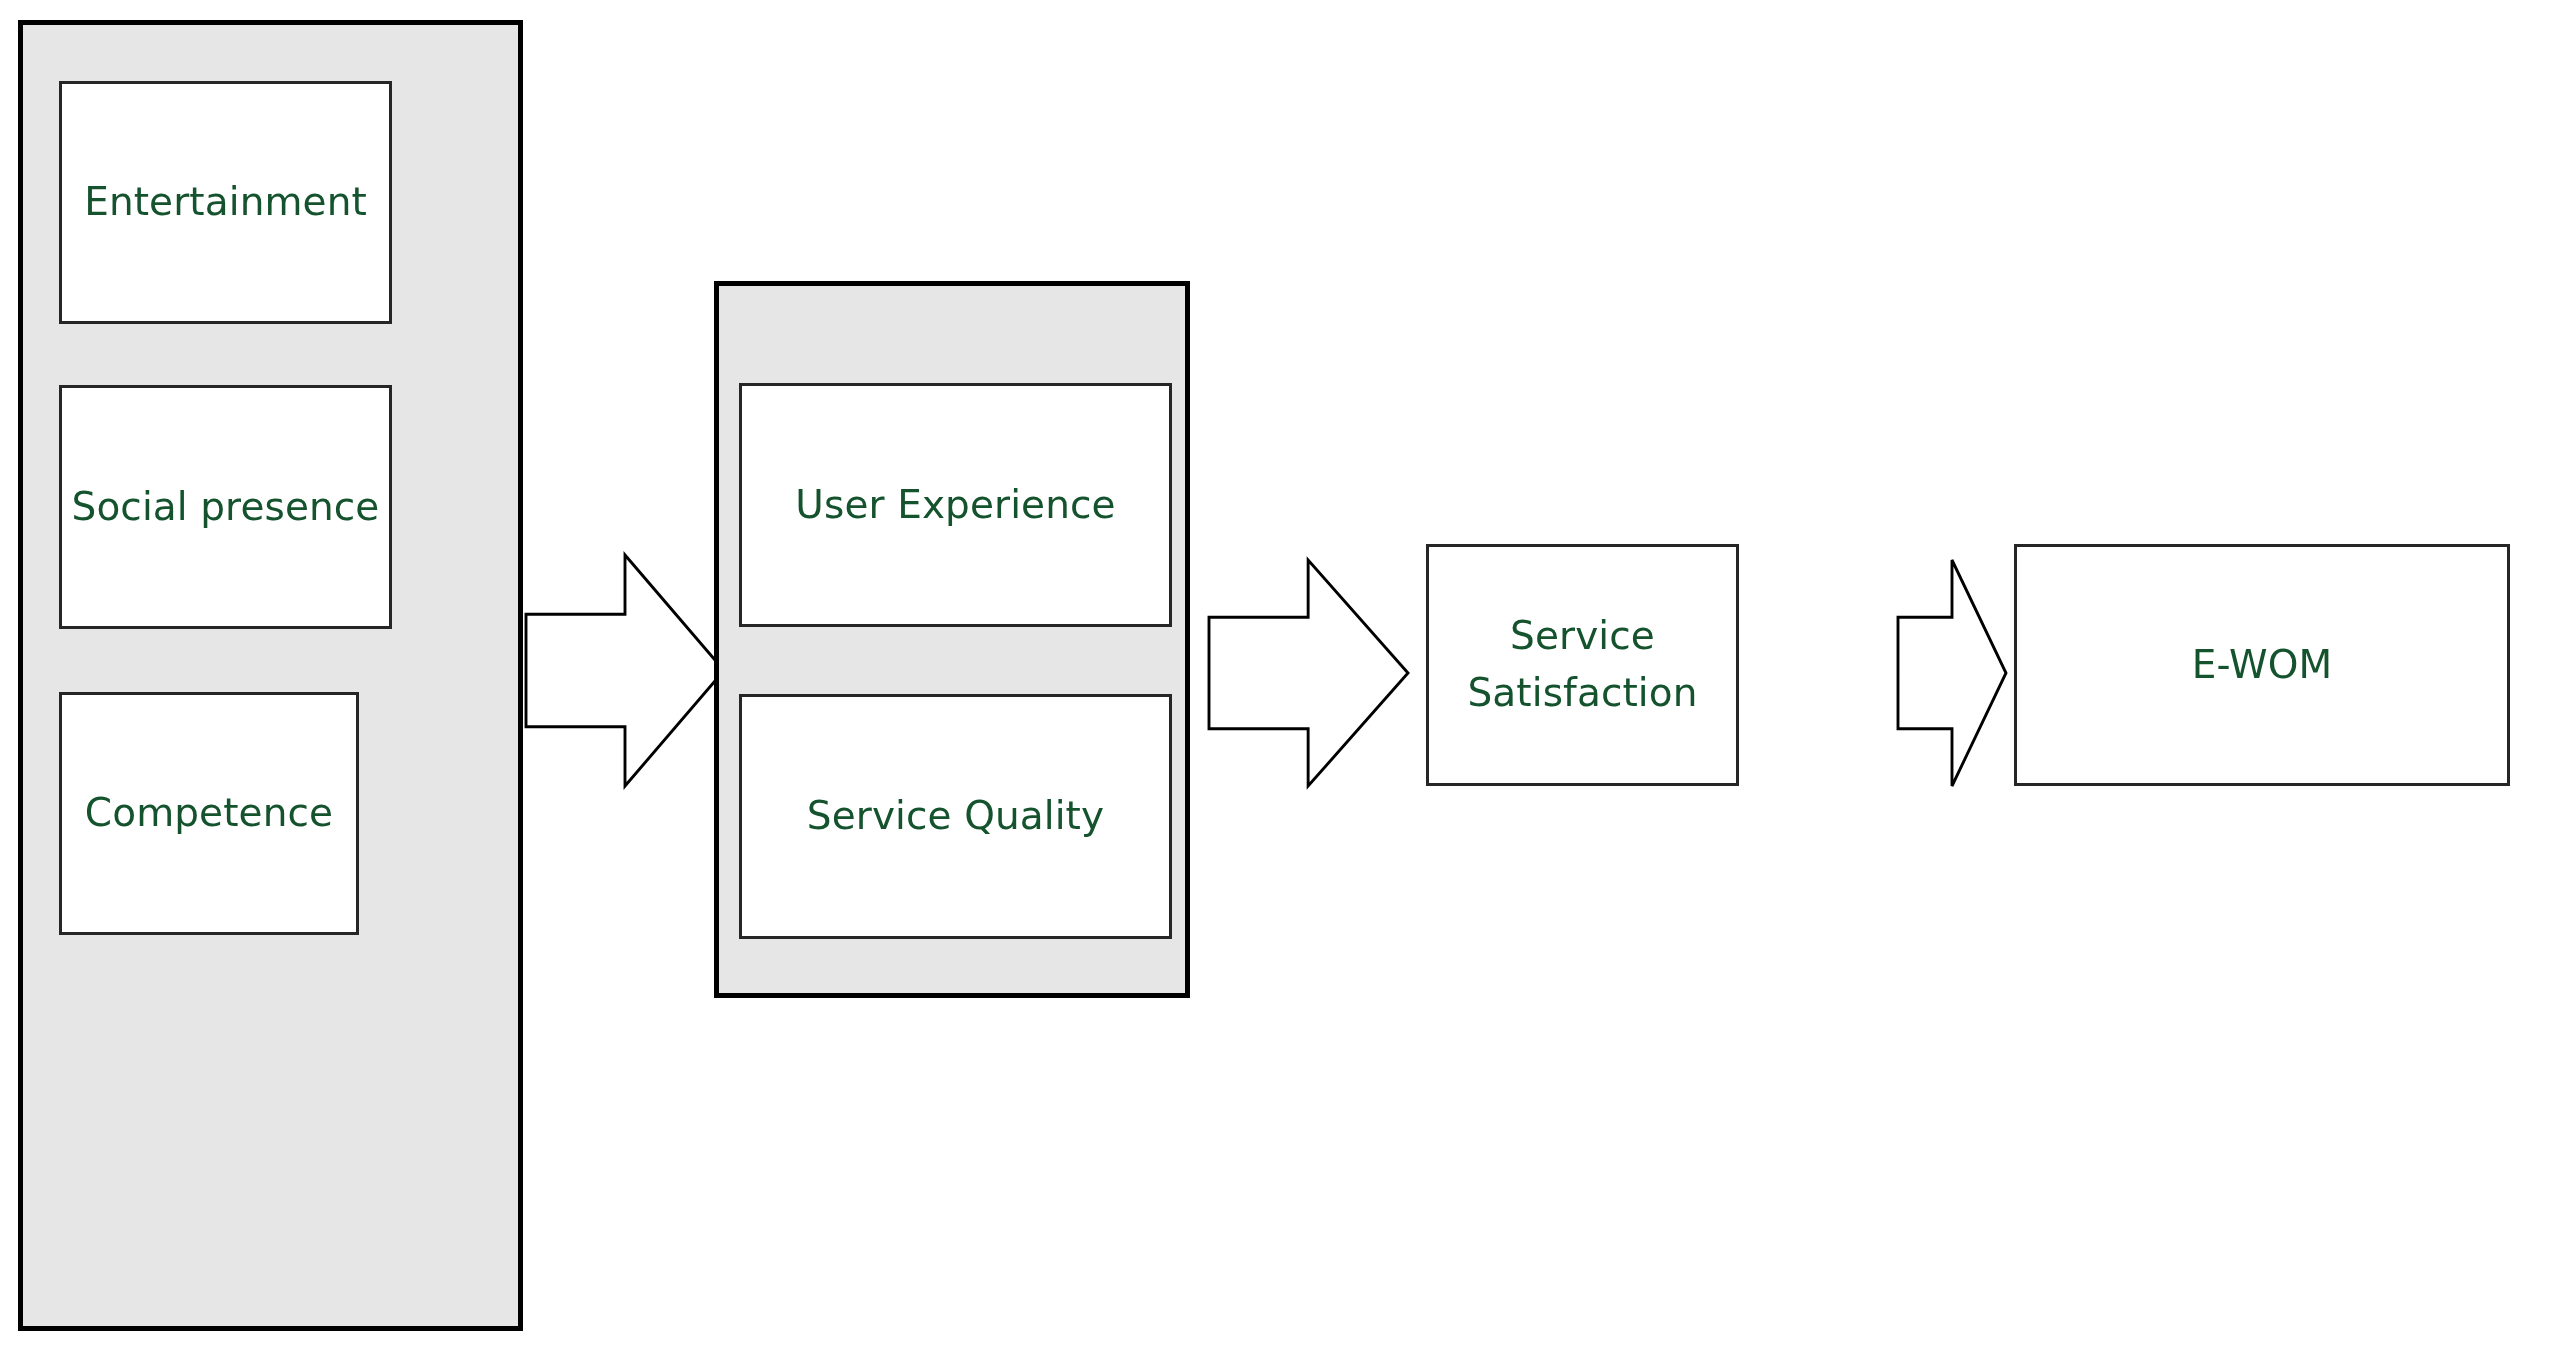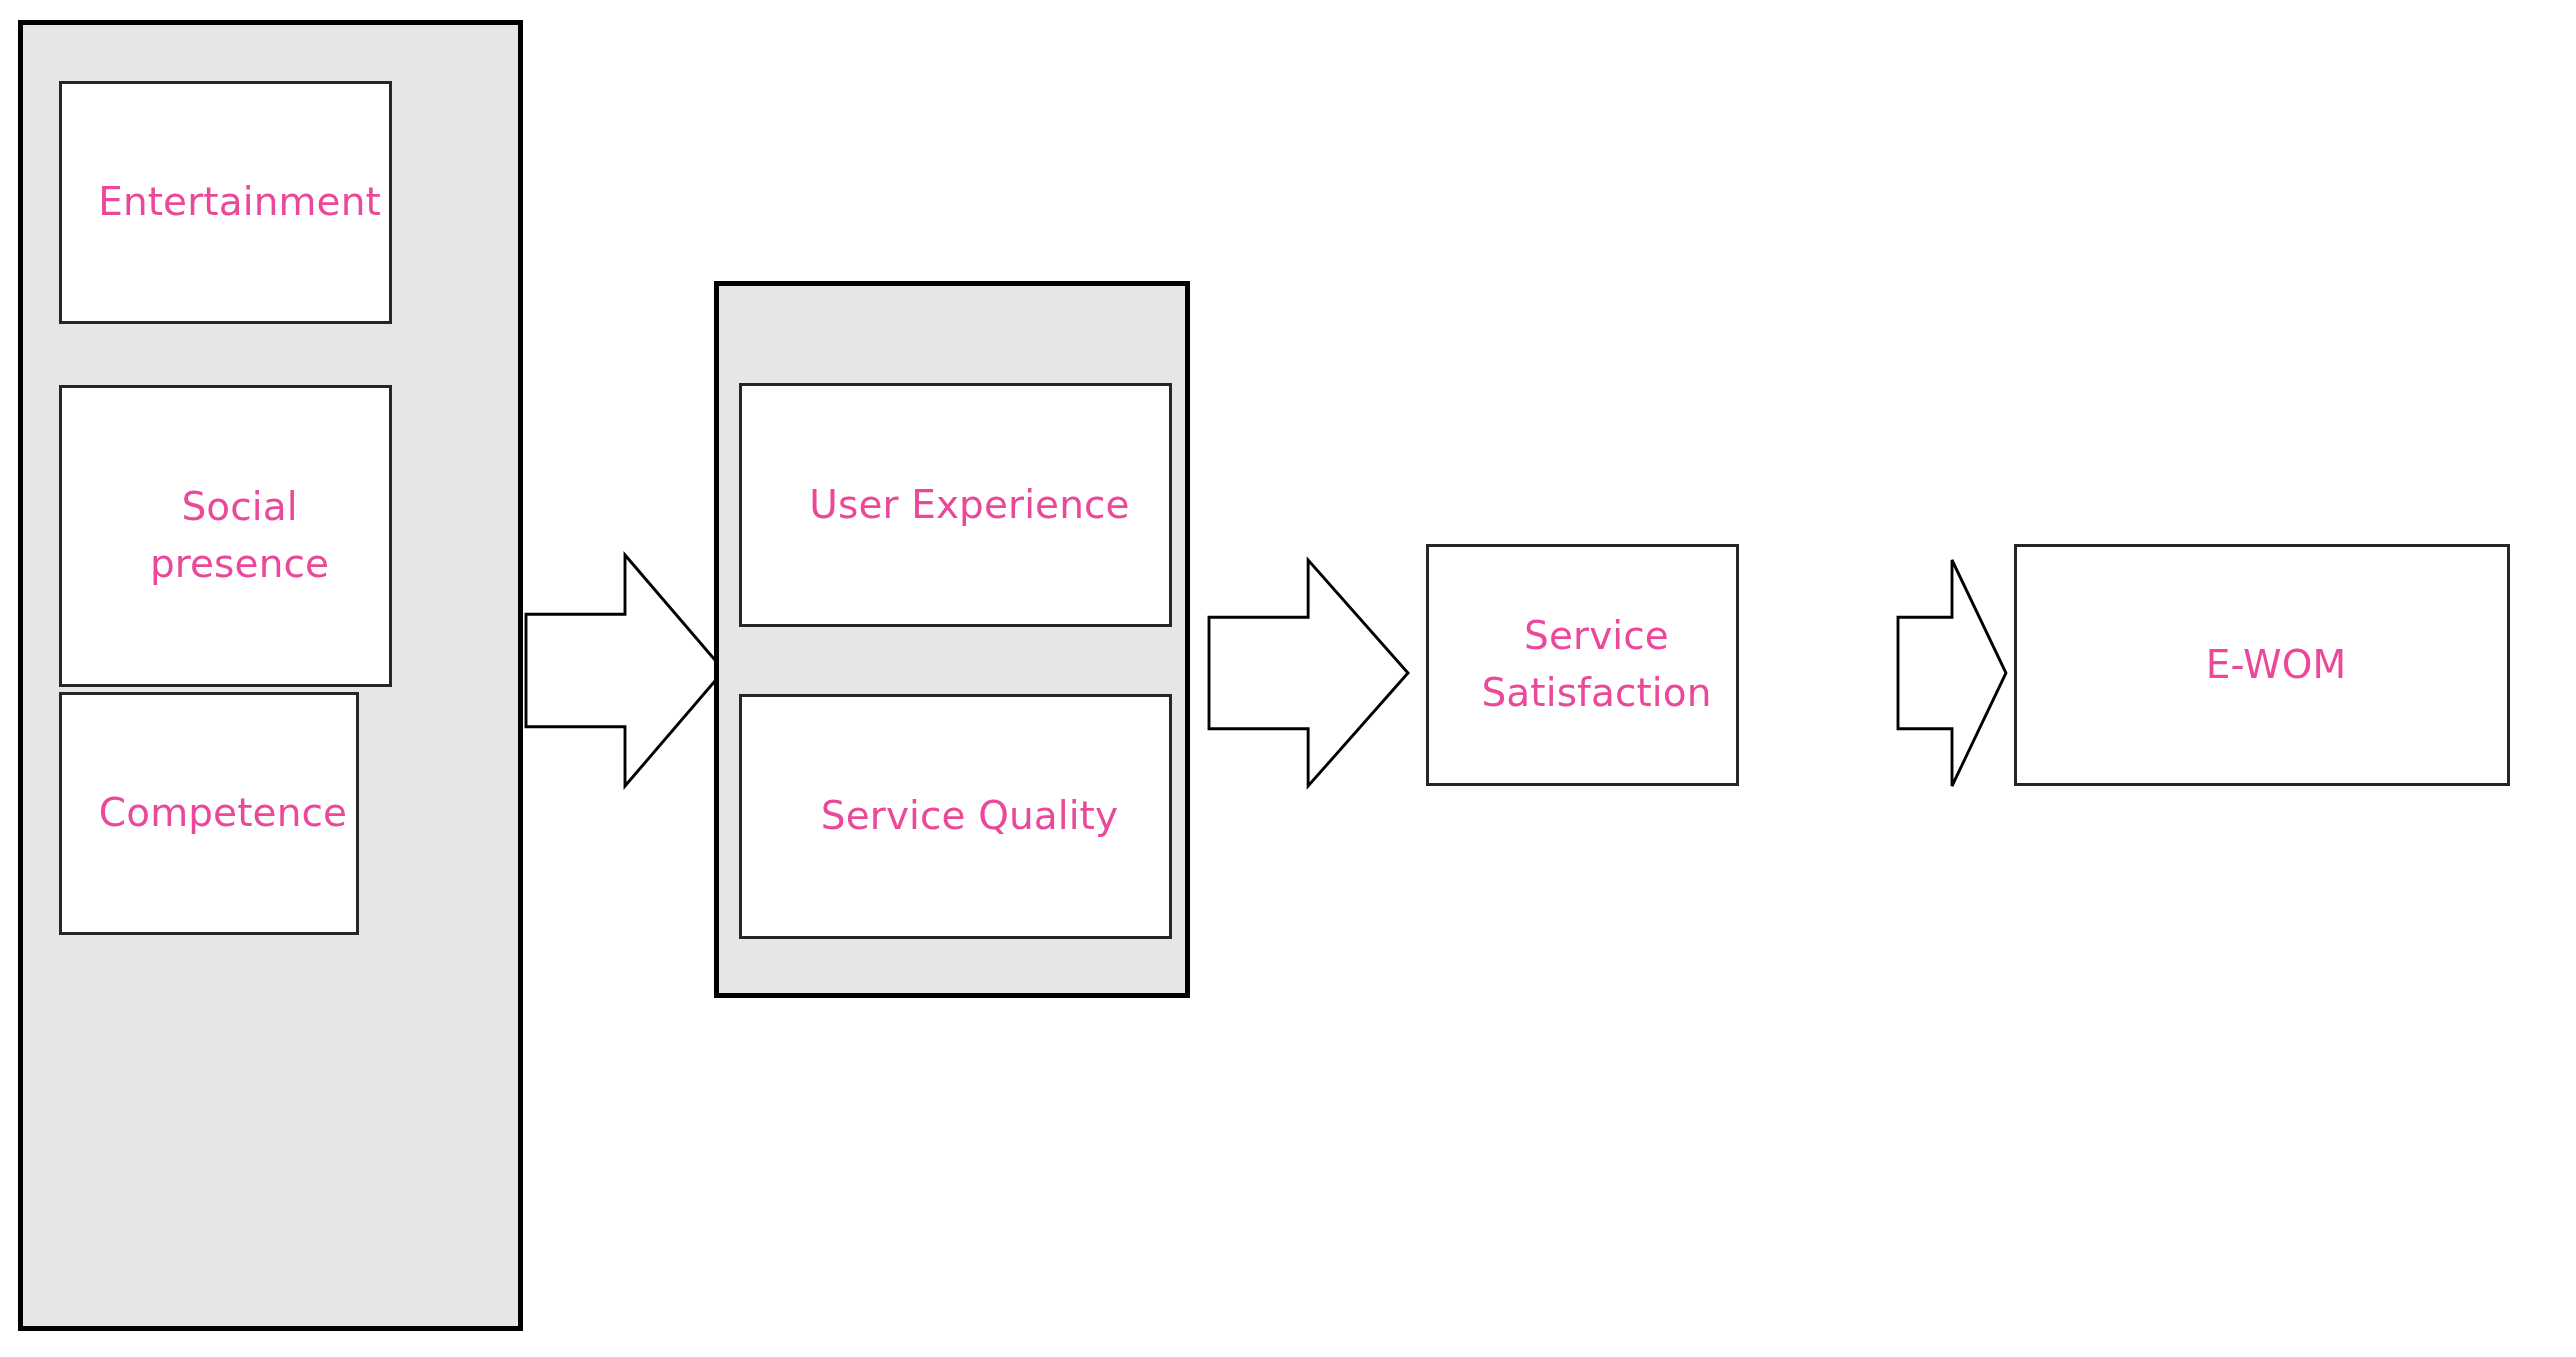--- a/index.html
+++ b/index.html
@@ -29,26 +29,25 @@
     border: 3.6px solid #262626;
     box-sizing: border-box;
     display: flex;
     align-items: center;
     justify-content: center;
     text-align: center;
   }
   .node-label {
     font-size: 39px;
     line-height: 1.45;
-    color: #ec4899;
+    color: #14532d;
     font-weight: 400;
     letter-spacing: 0.1px;
     padding: 0 7.2px;
     white-space: pre-line;
-    margin-left: 28px;
   }
   .arrow {
     position: absolute;
   }
   .arrow svg {
     display: block;
     width: 100%;
     height: 100%;
     overflow: visible;
   }
@@ -63,21 +62,21 @@
 <body>
 
 <div id="canvas">
 
   <div class="group-container" style="left:18px; top:20px; width:505px; height:1311px;"></div>
 
   <div class="node-box" style="left:59px; top:81px; width:333px; height:243px;">
     <span class="node-label">Entertainment</span>
   </div>
 
-  <div class="node-box" style="left:59px; top:385px; width:333px; height:302px;">
+  <div class="node-box" style="left:59px; top:385px; width:333px; height:244px;">
     <span class="node-label">Social presence</span>
   </div>
 
   <div class="node-box" style="left:59px; top:692px; width:300px; height:243px;align-items:center;">
     <span class="node-label">Competence</span>
   </div>
 
 
   <div class="arrow" style="left:526px; top:555px; width:198px; height:231px;">
     <svg viewBox="0 0 274 320" preserveAspectRatio="none">

